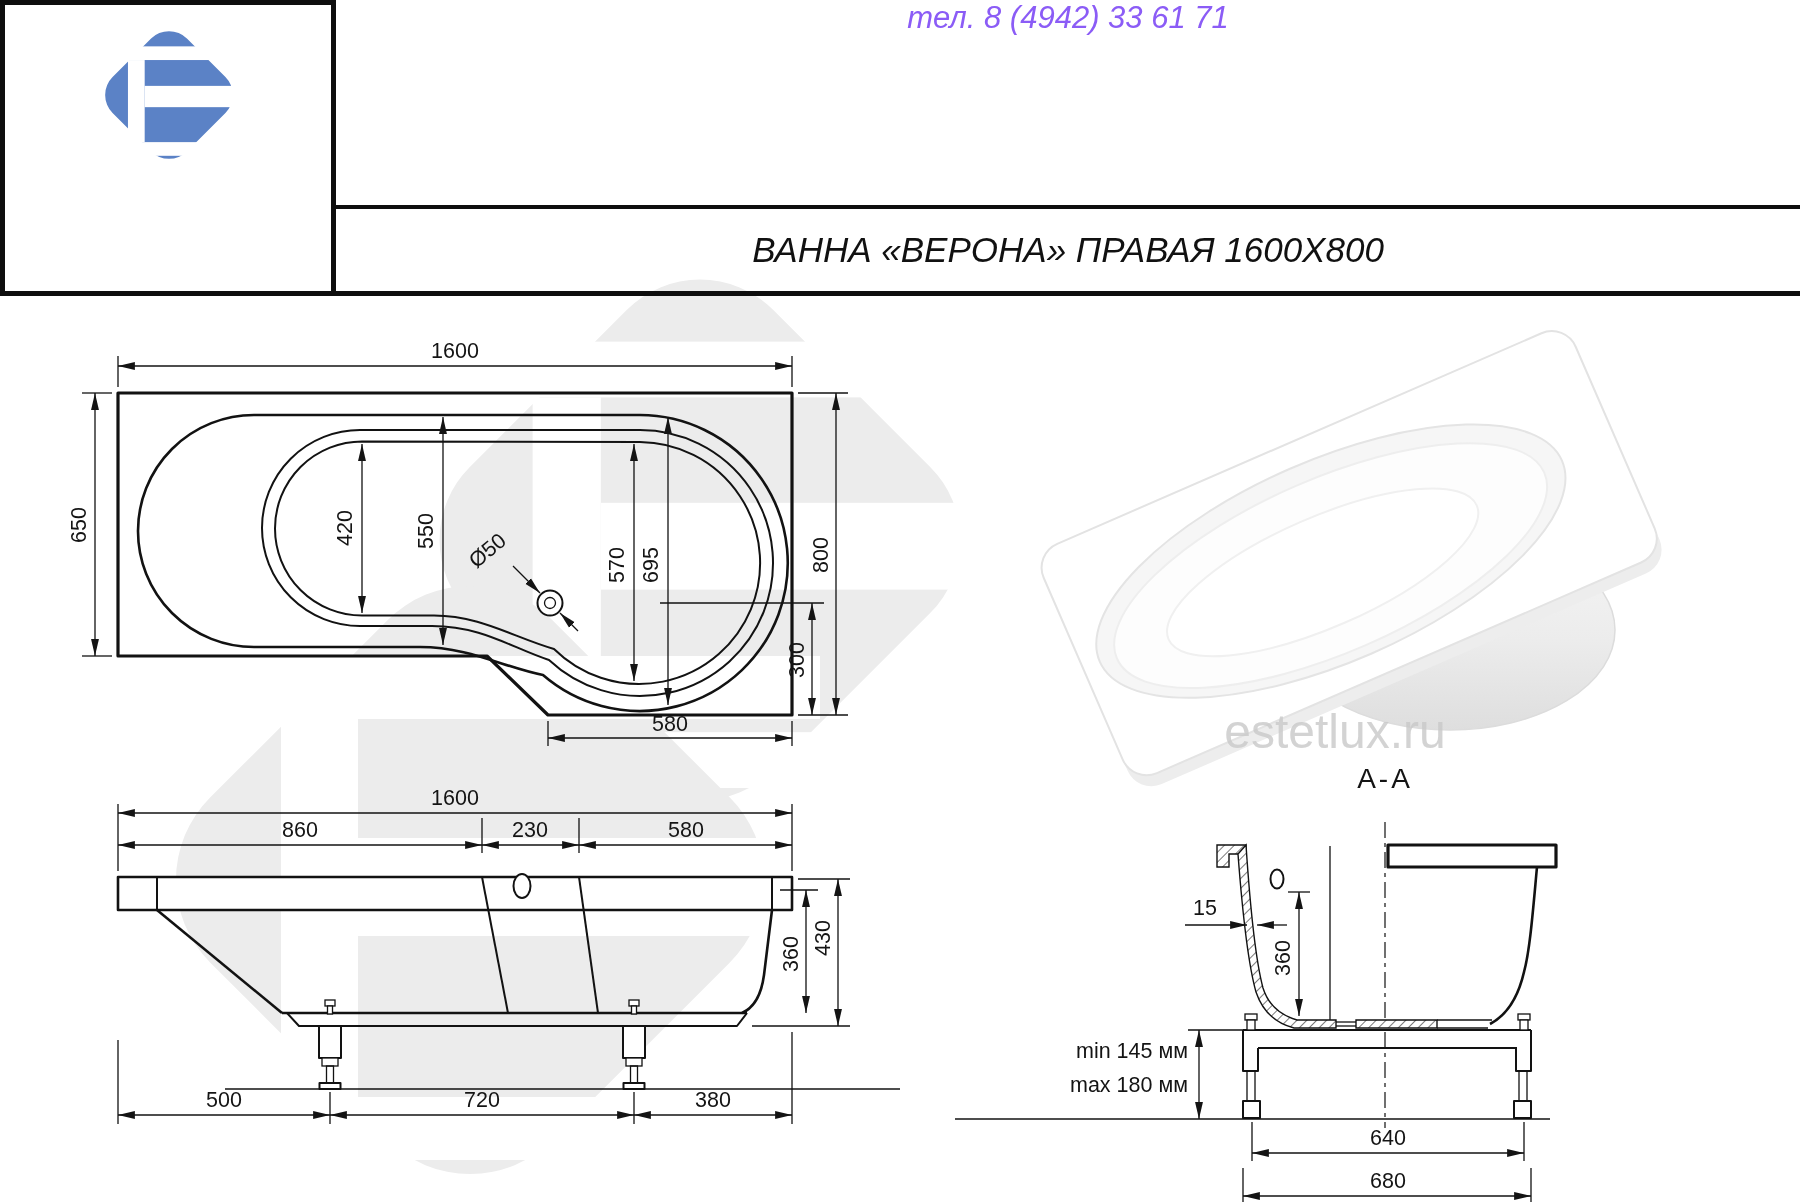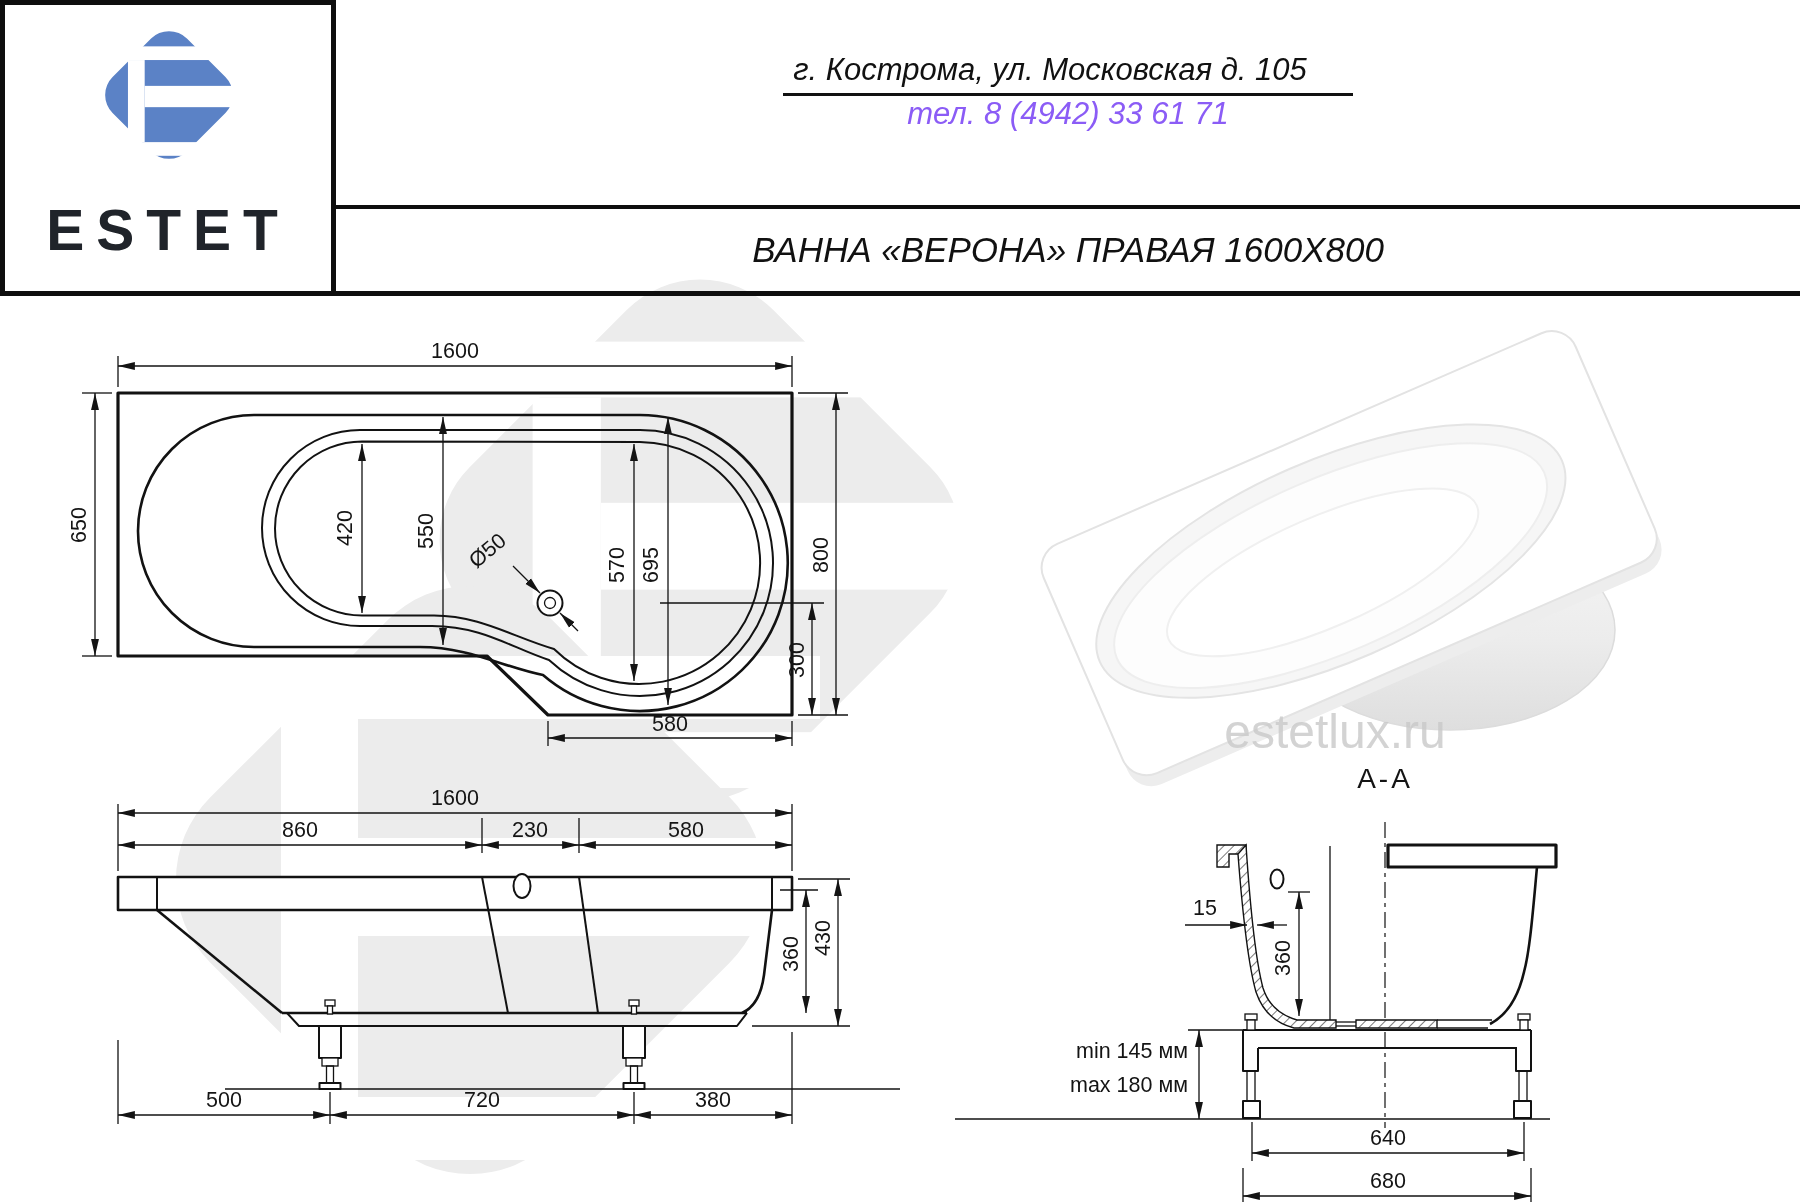--- a/index.html
+++ b/index.html
@@ -31,25 +31,23 @@
   .whitef{fill:#ffffff;}
   .wm-photo{fill:#c9c9c9;font-size:48px;opacity:.8;font-family:"Liberation Sans",sans-serif;}
 </style>
 </head>
 <body>
 
 <div class="logo-box">
   <svg class="logo-mark" viewBox="0 0 120 120">
     <use href="#logoSym" x="0" y="0" width="120" height="120" style="color:#5b82c6"></use>
   </svg>
-  <div class="logo-word">ESTET</div>
 </div>
 
 <div class="hdr-right">
-  <span class="hdr-address">г. Кострома, ул. Московская д. 105</span>
   <div class="hdr-phone">тел. 8 (4942) 33 61 71</div>
 </div>
 <div class="rule-a"></div>
 <div class="hdr-title-row">
   <span class="hdr-title">ВАННА «ВЕРОНА» ПРАВАЯ 1600X800</span>
 </div>
 <div class="rule-b"></div>
 
 <svg class="sheet" width="1800" height="1203" viewBox="0 0 1800 1203">
   <defs>

